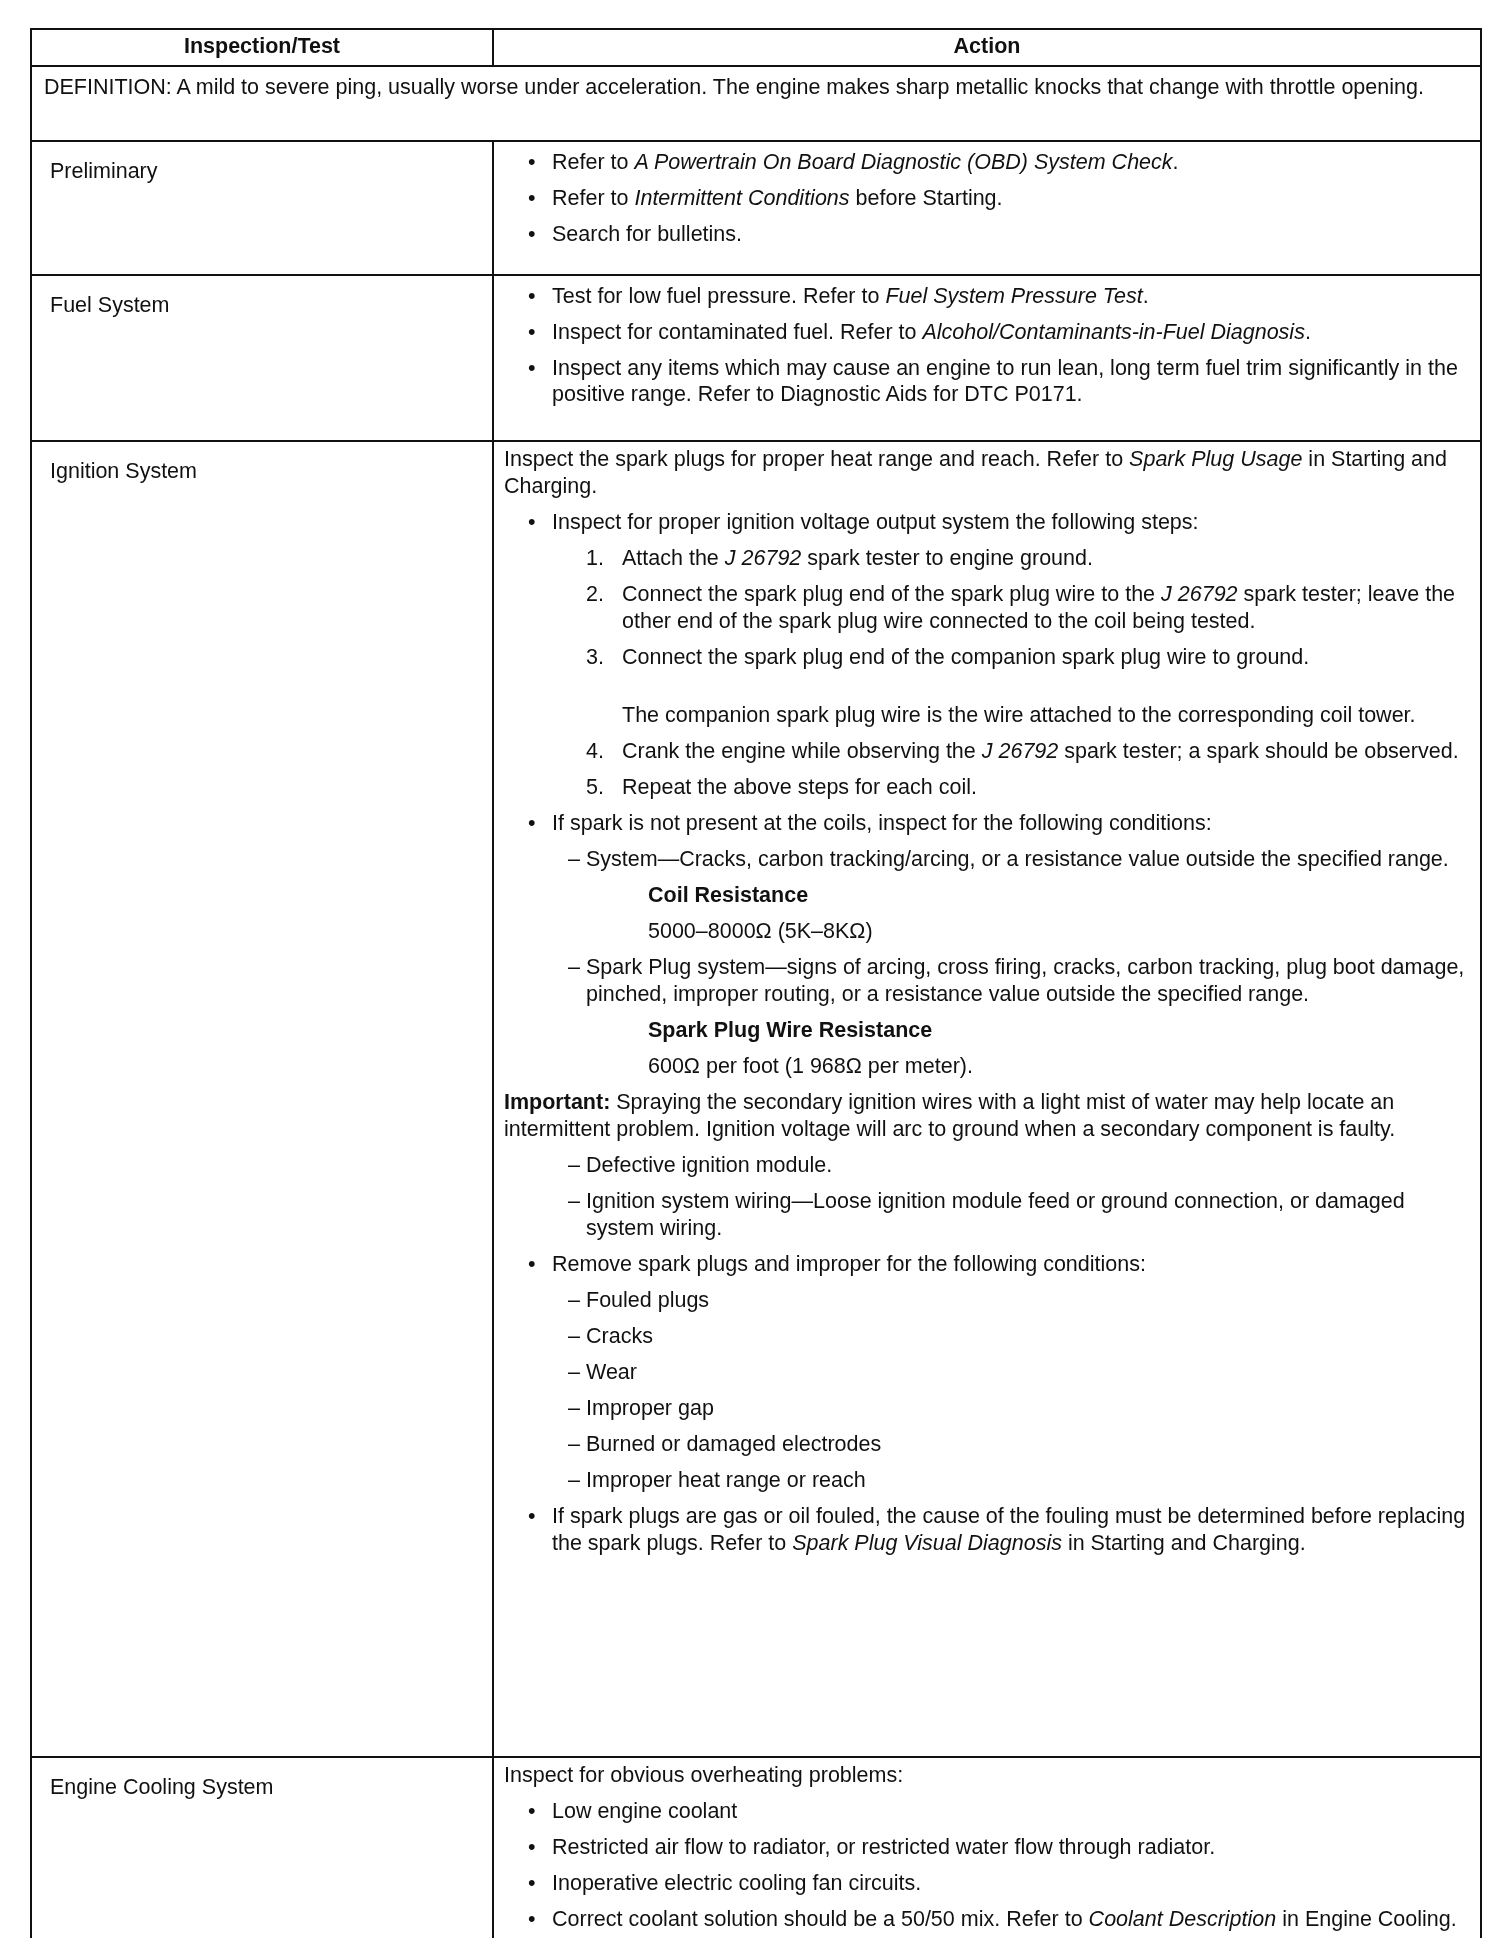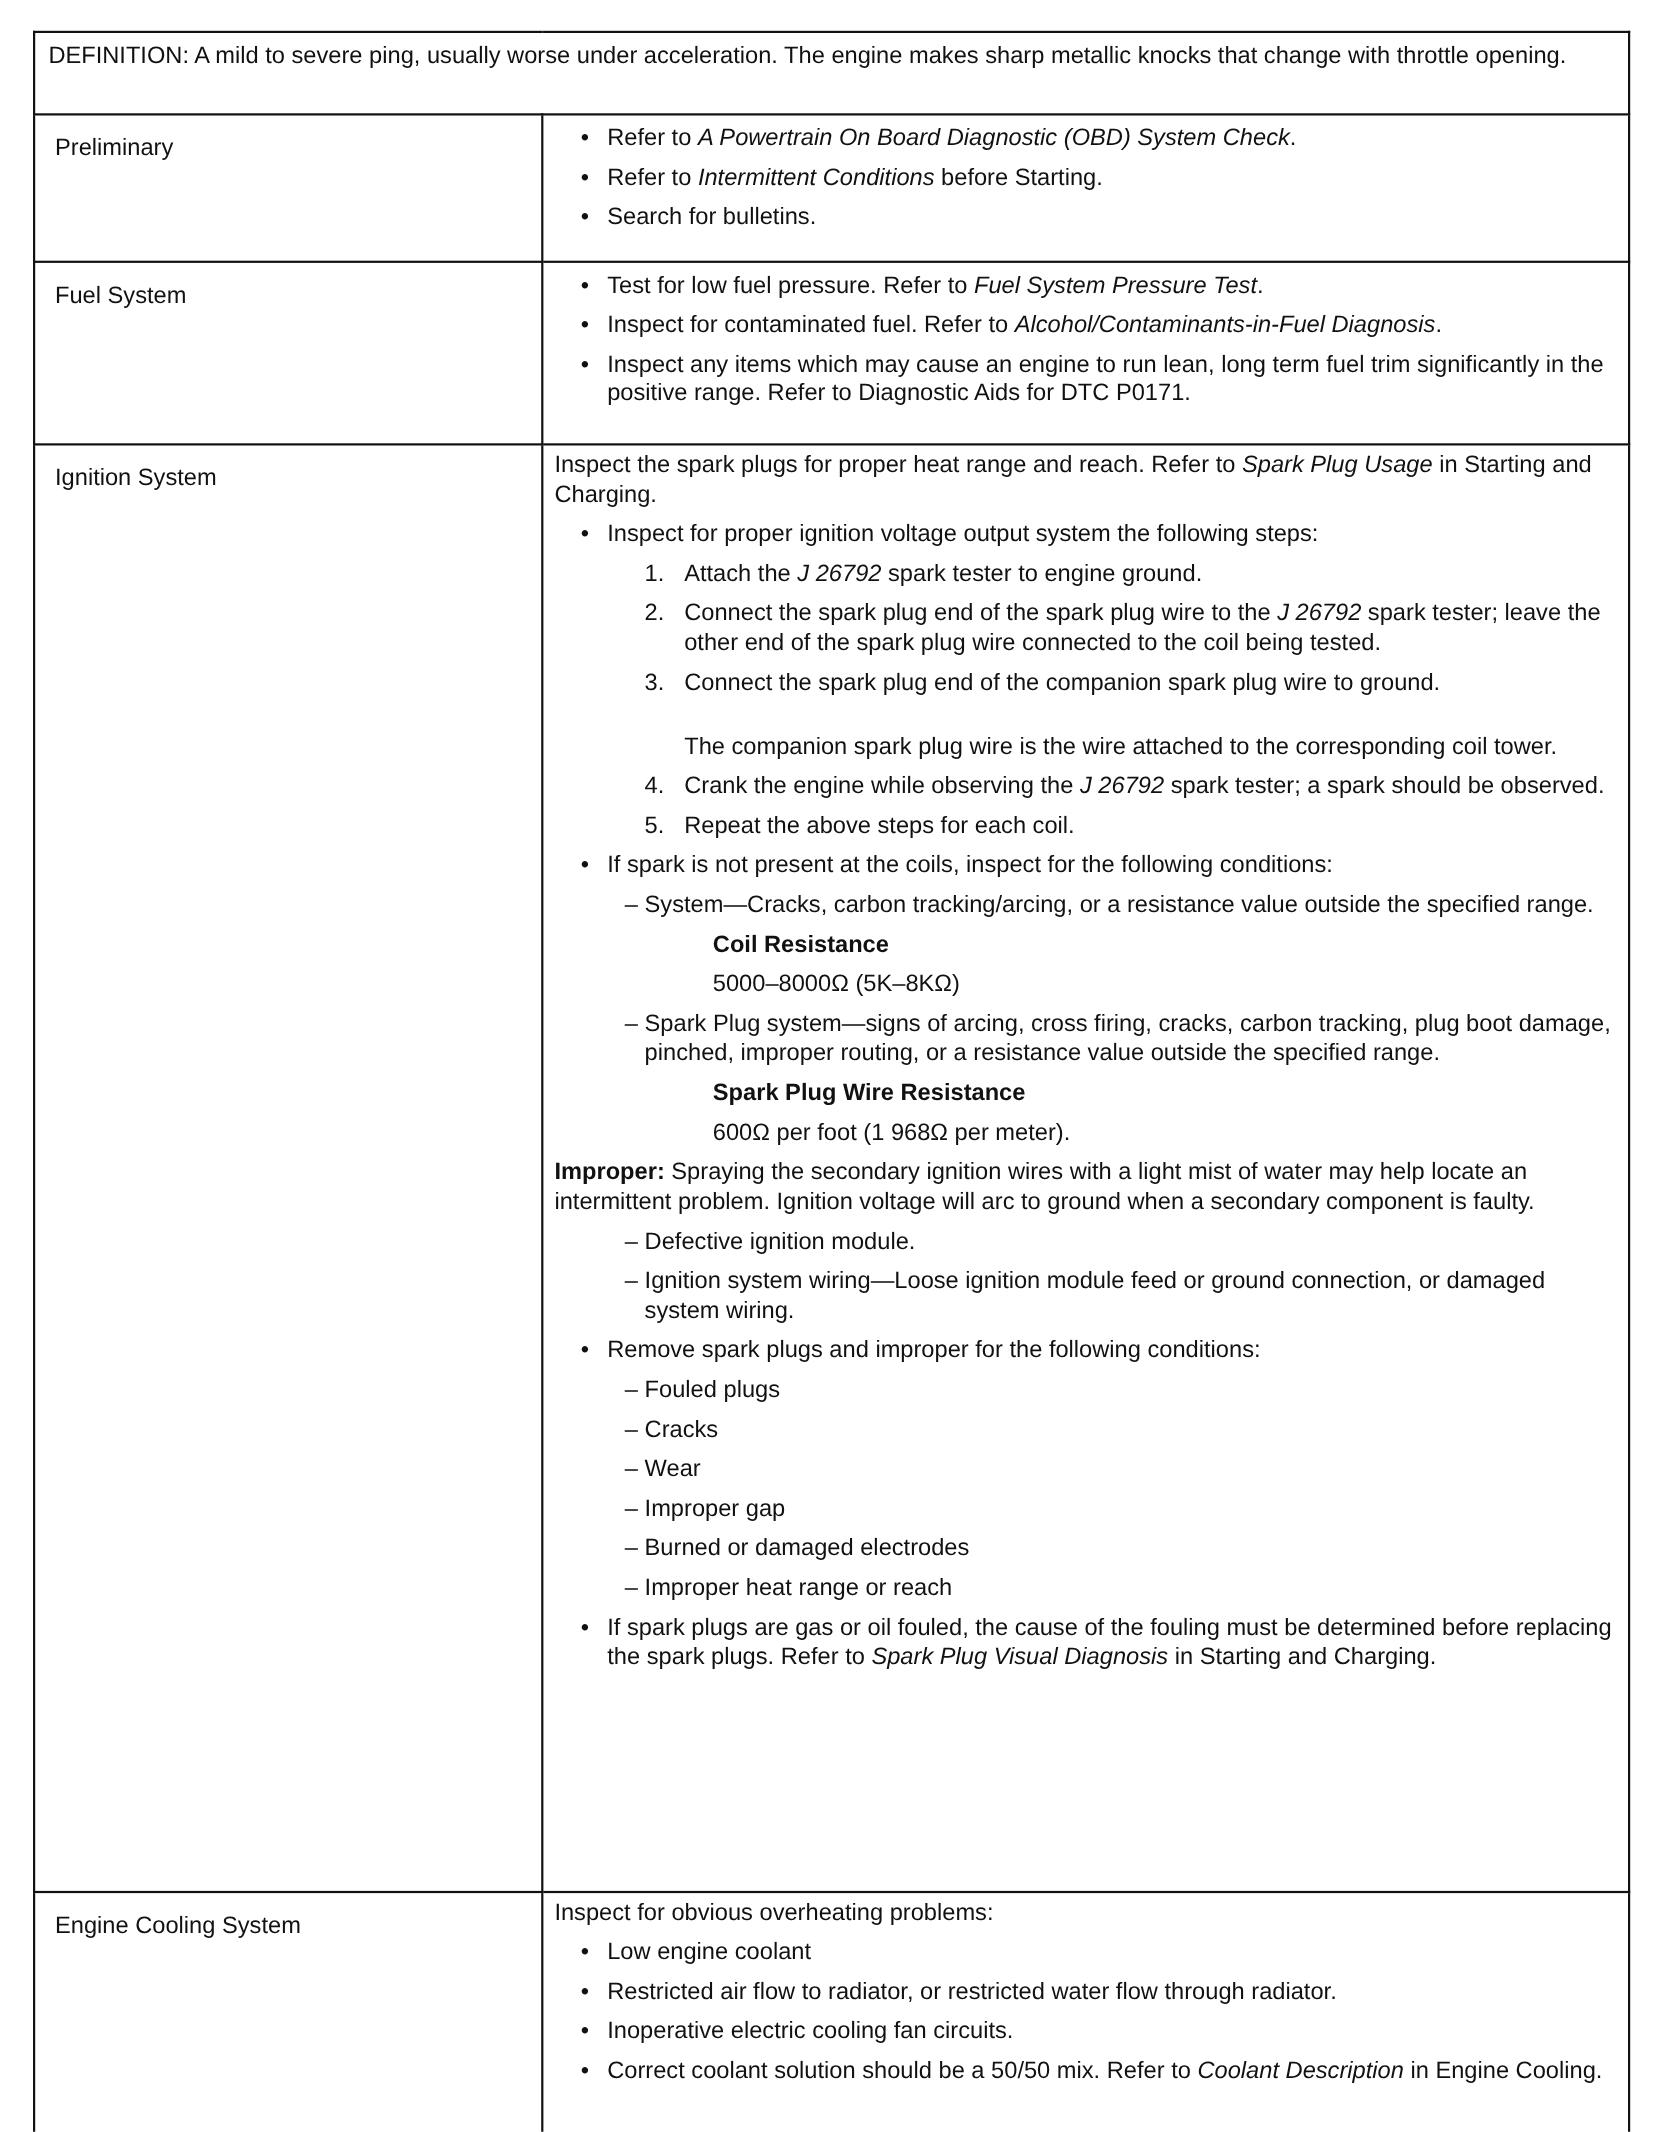--- a/index.html
+++ b/index.html
@@ -44,20 +44,24 @@
   </style>
 </head>
 <body>
 
 <table class="diag">
   <colgroup>
       <col class="c1">
       <col class="c2">
     </colgroup>
   <tbody>
+      <tr>
+    <th>Inspection/Test</th>
+    <th>Action</th>
+  </tr>
   <tr>
     <td colspan="2" class="def">DEFINITION: A mild to severe ping, usually worse under acceleration. The engine makes sharp metallic knocks that change with throttle opening.</td>
   </tr>
 
   <tr class="row-prelim">
     <td class="lbl">Preliminary</td>
     <td class="act">
       <div class="bul"><span class="dot">•</span><span>Refer to </span><i>A Powertrain On Board Diagnostic (OBD) System Check</i><span>.</span></div>
       <div class="bul"><span class="dot">•</span><span>Refer to </span><i>Intermittent Conditions</i><span> before Starting.</span></div>
       <div class="bul"><span class="dot">•</span><span>Search for bulletins.</span></div>
@@ -88,21 +92,21 @@
       <div class="step"><span class="num">5.</span><span>Repeat the above steps for each coil.</span></div>
 
       <div class="bul"><span class="dot">•</span><span>If spark is not present at the coils, inspect for the following conditions:</span></div>
       <div class="dash"><span class="d">–</span><span>System—Cracks, carbon tracking/arcing, or a resistance value outside the specified range.</span></div>
       <div class="spec-h">Coil Resistance</div>
       <div class="spec-v">5000–8000Ω (5K–8KΩ)</div>
       <div class="dash"><span class="d">–</span><span>Spark Plug system—signs of arcing, cross firing, cracks, carbon tracking, plug boot damage, pinched, improper routing, or a resistance value outside the specified range.</span></div>
       <div class="spec-h">Spark Plug Wire Resistance</div>
       <div class="spec-v">600Ω per foot (1 968Ω per meter).</div>
 
-      <p class="p imp"><b>Improper:</b><span> Spraying the secondary ignition wires with a light mist of water may help locate an intermittent problem. Ignition voltage will arc to ground when a secondary component is faulty.</span></p>
+      <p class="p imp"><b>Important:</b><span> Spraying the secondary ignition wires with a light mist of water may help locate an intermittent problem. Ignition voltage will arc to ground when a secondary component is faulty.</span></p>
       <div class="dash"><span class="d">–</span><span>Defective ignition module.</span></div>
       <div class="dash"><span class="d">–</span><span>Ignition system wiring—Loose ignition module feed or ground connection, or damaged system wiring.</span></div>
 
       <div class="bul"><span class="dot">•</span><span>Remove spark plugs and improper for the following conditions:</span></div>
       <div class="dash2"><span class="d">–</span><span>Fouled plugs</span></div>
       <div class="dash2"><span class="d">–</span><span>Cracks</span></div>
       <div class="dash2"><span class="d">–</span><span>Wear</span></div>
       <div class="dash2"><span class="d">–</span><span>Improper gap</span></div>
       <div class="dash2"><span class="d">–</span><span>Burned or damaged electrodes</span></div>
       <div class="dash2"><span class="d">–</span><span>Improper heat range or reach</span></div>

